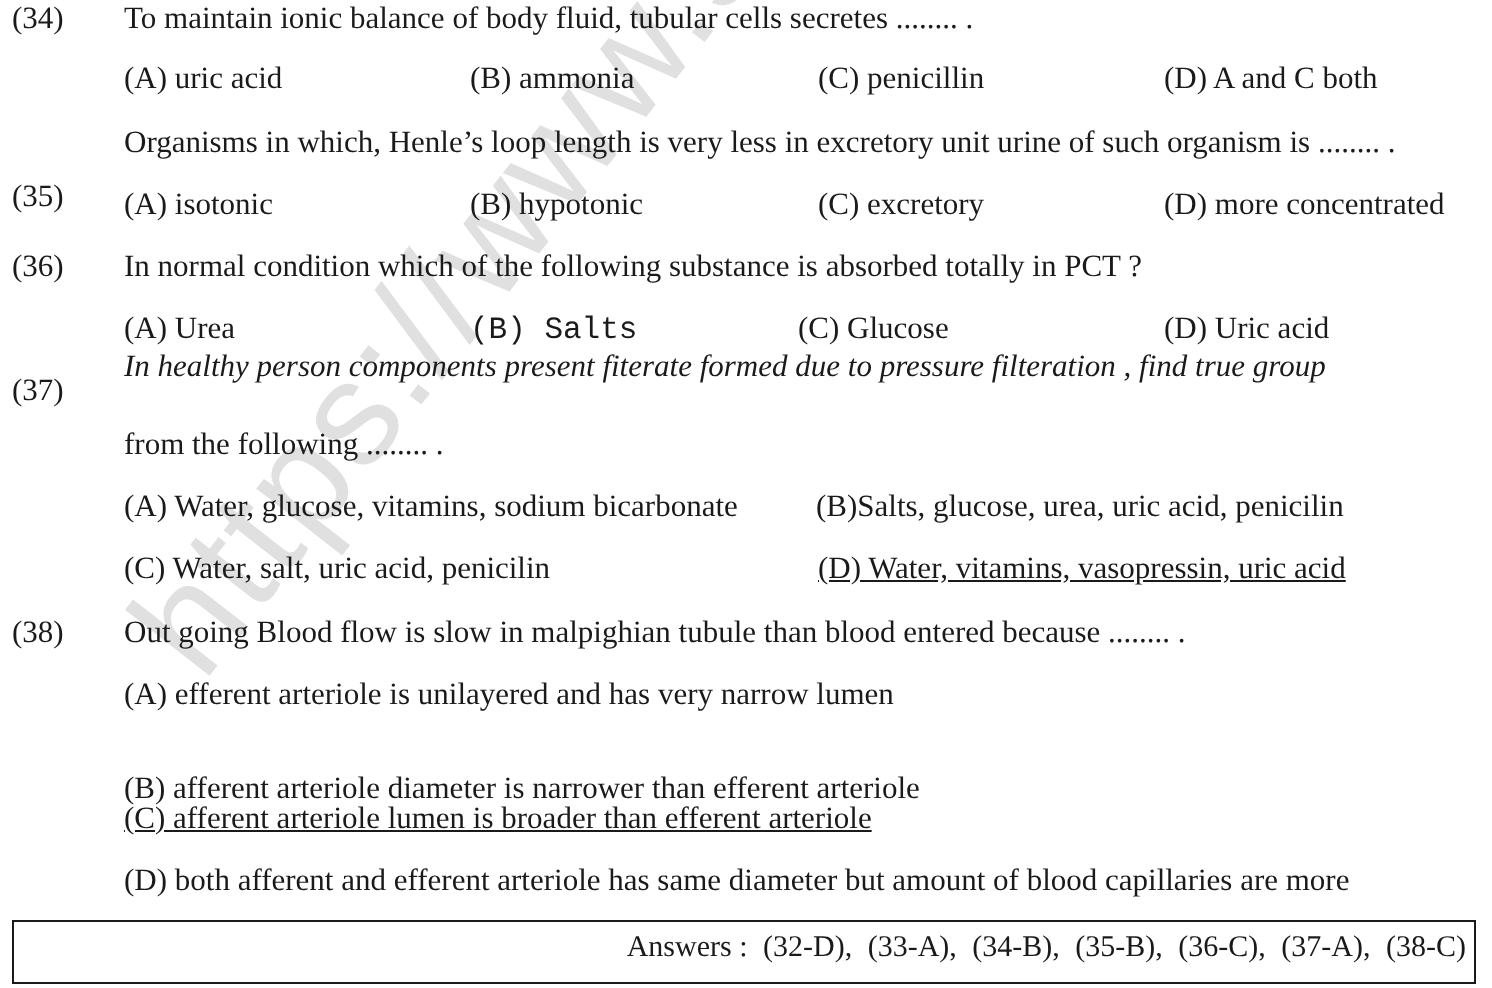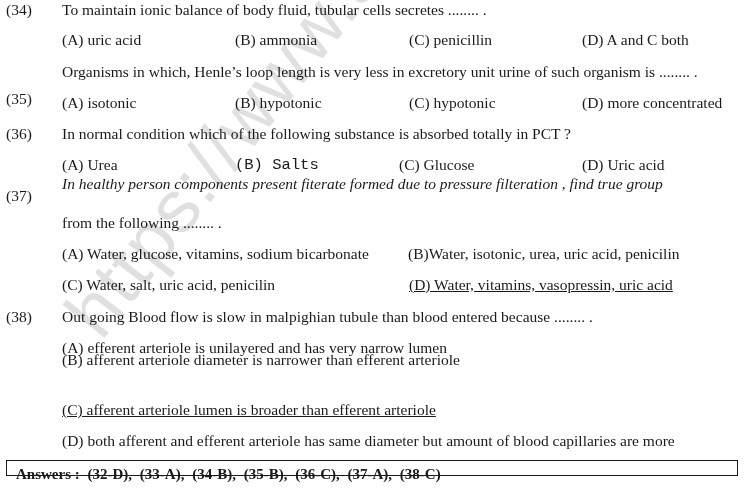--- a/index.html
+++ b/index.html
@@ -12,24 +12,25 @@
     .qnum { position: absolute; left: 6px; white-space: nowrap; line-height: 20px; }
     .watermark {
       position: absolute; left: 20px; top: 150px;
       font-family: "Liberation Sans", "DejaVu Sans", sans-serif;
       font-size: 74px; color: #c8c8c8; opacity: 0.55;
       transform: rotate(-52deg); transform-origin: left top;
       white-space: nowrap; letter-spacing: 2px; pointer-events: none;
       top: 300px; left: 48px;
     }
     .answers {
-      position: absolute; left: 6px; top: 460px; width: 732px; height: 16px;
+      position: absolute; left: 6px; top: 460px; width: 732px; height: 32px;
       border: 1.5px solid #1a1a1a; box-sizing: border-box;
-      font-weight: bold; font-size: 15px; line-height: 27px; padding-left: 9px;
+      font-weight: normal; font-size: 15px; line-height: 27px; padding-left: 9px;
       white-space: nowrap;
+      text-align: right;
     }
     .answers span { margin-right: 4px; }
   </style>
 </head>
 <body>
 
 <div class="watermark">https://www.st</div>
 
 <div>
   <div class="qnum" style="top:0px;">(34)</div>
@@ -38,48 +39,48 @@
   <div class="line" style="top:30px;left:235px;">(B) ammonia</div>
   <div class="line" style="top:30px;left:409px;">(C) penicillin</div>
   <div class="line" style="top:30px;left:582px;">(D) A and C both</div>
 </div>
 
 <div>
   <div class="qnum" style="top:68px;margin-top:21px;">(35)</div>
   <div class="line" style="top:62px;left:62px;">Organisms in which, Henle’s loop length is very less in excretory unit urine of such organism is ........ .</div>
   <div class="line" style="top:93px;left:62px;">(A) isotonic</div>
   <div class="line" style="top:93px;left:235px;">(B) hypotonic</div>
-  <div class="line" style="top:93px;left:409px;">(C) hypotonic</div>
+  <div class="line" style="top:93px;left:409px;">(C) excretory</div>
   <div class="line" style="top:93px;left:582px;">(D) more concentrated</div>
 </div>
 
 <div>
   <div class="qnum" style="top:124px;">(36)</div>
   <div class="line" style="top:124px;left:62px;">In normal condition which of the following substance is absorbed totally in PCT ?</div>
   <div class="line" style="top:155px;left:62px;">(A) Urea</div>
   <div class="line" style="top:155px;left:235px;font-family:Liberation Mono, monospace;">(B) Salts</div>
   <div class="line" style="top:155px;left:399px;">(C) Glucose</div>
   <div class="line" style="top:155px;left:582px;">(D) Uric acid</div>
 </div>
 
 <div>
   <div class="qnum" style="top:186px;">(37)</div>
   <div class="line" style="top:174px;left:62px;font-style:italic;">In healthy person components present fiterate formed due to pressure filteration , find true group</div>
   <div class="line" style="top:213px;left:62px;">from the following ........ .</div>
   <div class="line" style="top:244px;left:62px;">(A) Water, glucose, vitamins, sodium bicarbonate</div>
-  <div class="line" style="top:244px;left:408px;">(B)Water, isotonic, urea, uric acid, penicilin</div>
+  <div class="line" style="top:244px;left:408px;">(B)Salts, glucose, urea, uric acid, penicilin</div>
   <div class="line" style="top:275px;left:62px;">(C) Water, salt, uric acid, penicilin</div>
   <div class="line" style="top:275px;left:409px;text-decoration:underline;">(D) Water, vitamins, vasopressin, uric acid</div>
 </div>
 
 <div>
   <div class="qnum" style="top:307px;">(38)</div>
   <div class="line" style="top:307px;left:62px;">Out going Blood flow is slow in malpighian tubule than blood entered because ........ .</div>
   <div class="line" style="top:338px;left:62px;">(A) efferent arteriole is unilayered and has very narrow lumen</div>
-  <div class="line" style="top:350px;left:62px;">(B) afferent arteriole diameter is narrower than efferent arteriole</div>
+  <div class="line" style="top:385px;left:62px;">(B) afferent arteriole diameter is narrower than efferent arteriole</div>
   <div class="line" style="top:400px;left:62px;text-decoration:underline;">(C) afferent arteriole lumen is broader than efferent arteriole</div>
   <div class="line" style="top:431px;left:62px;">(D) both afferent and efferent arteriole has same diameter but amount of blood capillaries are more</div>
 </div>
 
 <div class="answers">
   <span>Answers :</span>
   <span>(32-D),</span>
   <span>(33-A),</span>
   <span>(34-B),</span>
   <span>(35-B),</span>

